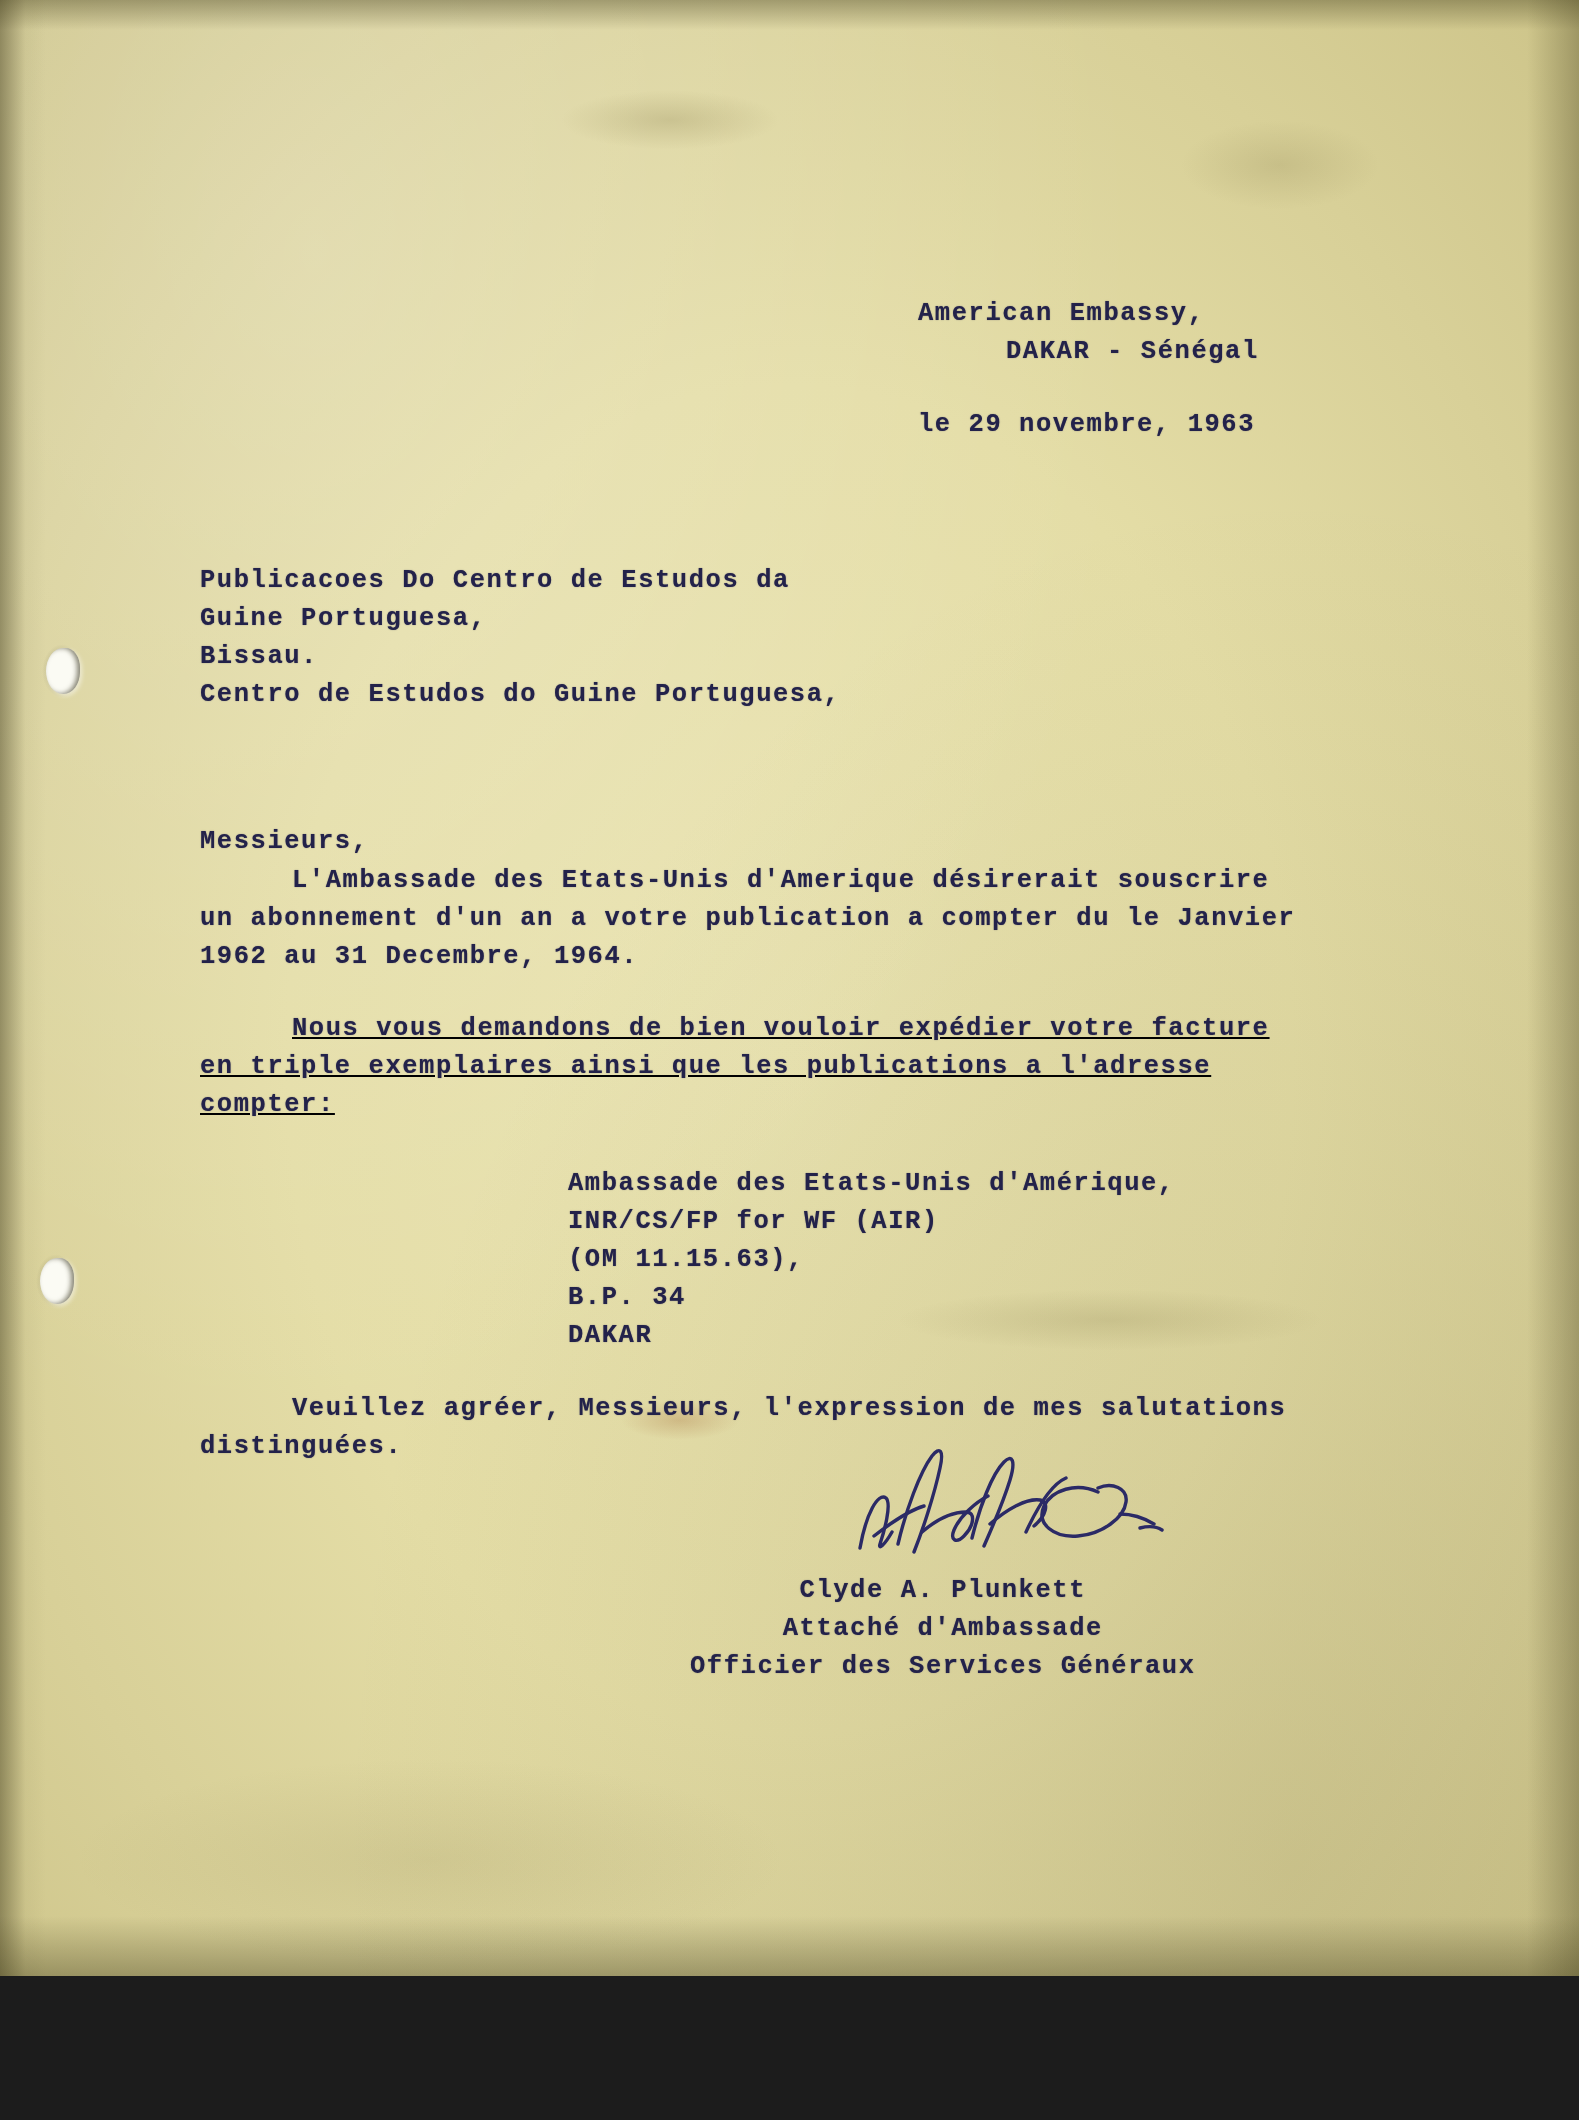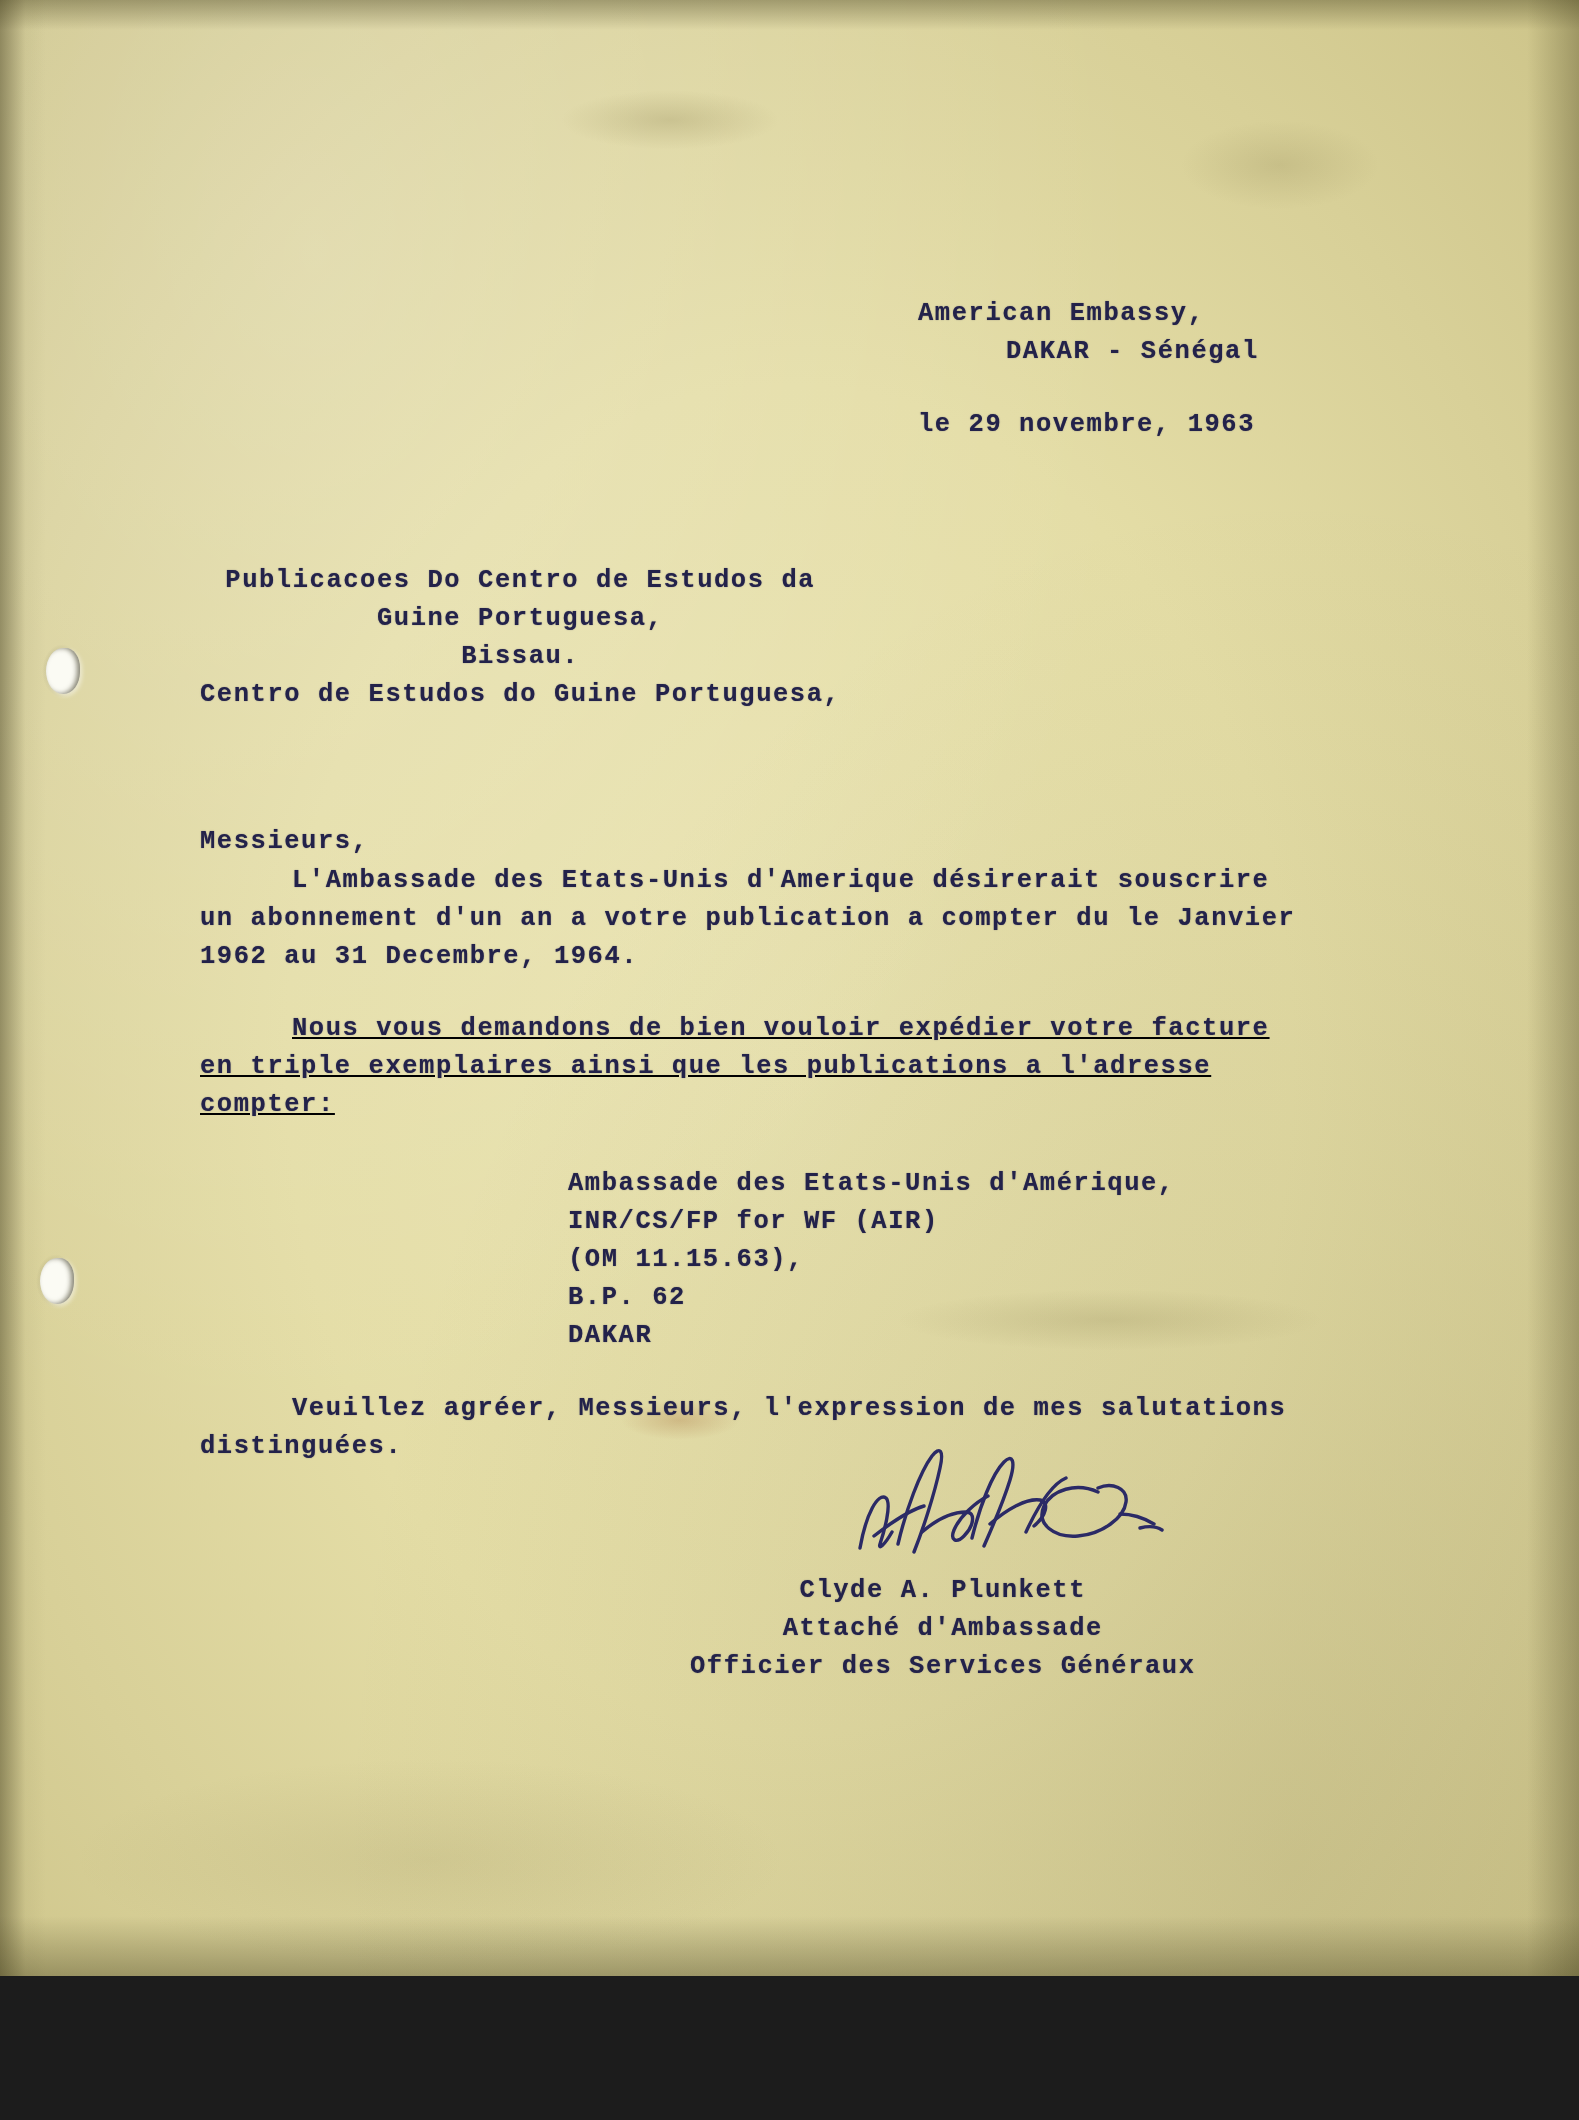--- a/index.html
+++ b/index.html
@@ -97,21 +97,21 @@
     line-height: 38px;
     white-space: pre;
     text-shadow: 0 0 1.2px rgba(40,40,80,0.55);
   }
   .blk { position: absolute; }
   .blk .typed { position: static; display: block; }
 
   
   #header-block      { left: 918px; top: 295px; }
   #date-block        { left: 918px; top: 406px; }
-  #address-block     { left: 200px; top: 562px; text-align: center; }
+  #address-block     { left: 200px; top: 562px; }
   #salutation-block  { left: 200px; top: 790px; margin-top: 33px; }
   #para1-block       { left: 200px; top: 862px; }
   #para2-block       { left: 200px; top: 1010px; text-decoration: underline; }
   #inside-addr-block { left: 568px; top: 1165px; }
   #closing-block     { left: 200px; top: 1390px; }
   #signer-block      { left: 690px; top: 1572px; text-align: center; }
 
   #header-block .typed.indent1 { padding-left: 88px; }
   #para1-block .typed.first,
   #para2-block .typed.first,
@@ -177,21 +177,21 @@
   <div class="blk" id="para2-block">
     <span class="typed first">Nous vous demandons de bien vouloir expédier votre facture</span>
     <span class="typed">en triple exemplaires ainsi que les publications a l'adresse</span>
     <span class="typed">compter:</span>
   </div>
 
   <div class="blk" id="inside-addr-block">
     <span class="typed">Ambassade des Etats-Unis d'Amérique,</span>
     <span class="typed">INR/CS/FP for WF (AIR)</span>
     <span class="typed">(OM 11.15.63),</span>
-    <span class="typed">B.P. 62</span>
+    <span class="typed">B.P. 34</span>
     <span class="typed">DAKAR</span>
   </div>
 
   <div class="blk" id="closing-block">
     <span class="typed first">Veuillez agréer, Messieurs, l'expression de mes salutations</span>
     <span class="typed">distinguées.</span>
   </div>
 
   <svg id="signature" viewBox="0 0 330 130">
     <g fill="none" stroke="#2b2a66" stroke-width="3.4" stroke-linecap="round" stroke-linejoin="round">

